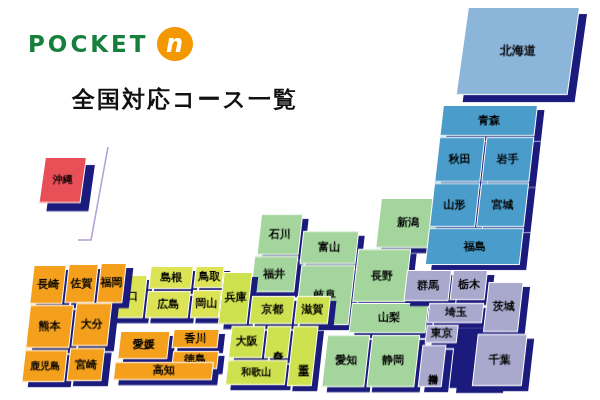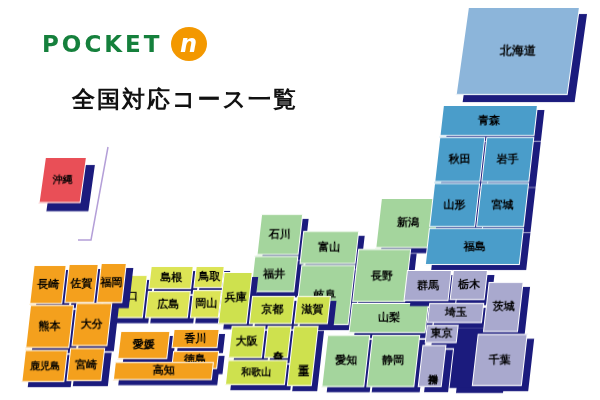--- a/index.html
+++ b/index.html
@@ -6,21 +6,21 @@
   body{
     width:600px;height:400px;position:relative;overflow:hidden;background:#ffffff;
     font-family:"DejaVu Sans","Liberation Sans",sans-serif;
   }
   
   .logo-row{position:absolute;left:18px;top:22px;height:44px;display:flex;align-items:center;white-space:nowrap;}
   .shotnavi{font-family:"Liberation Serif",serif;font-size:33px;font-weight:600;color:#1c1c1c;letter-spacing:1px;display:flex;align-items:center;}
   .golfball{display:inline-block;width:16px;height:16px;border-radius:50%;margin:6px 1px 0 1px;
     background:radial-gradient(circle at 35% 30%,#6b6b6b 0%,#151515 65%);}
   .regmark{font-size:11px;vertical-align:top;position:relative;top:-12px;color:#222;margin-left:2px;}
-  .pocket{font-size:23px;font-weight:800;color:#15803c;letter-spacing:3px;margin-left:24px;}
+  .pocket{font-size:23px;font-weight:800;color:#15803c;letter-spacing:3px;margin-left:10px;}
   .neo{display:flex;align-items:center;margin-left:8px;}
   .neo-circle{width:36px;height:34px;border-radius:50%;background:#f39800;color:#ffffff;
     display:flex;align-items:center;justify-content:center;font-weight:800;font-style:italic;font-size:24px;line-height:1;}
   .neo-eo{color:#f39800;font-weight:800;font-style:italic;font-size:30px;letter-spacing:-1px;margin-left:1px;}
   .subtitle{position:absolute;left:72px;top:84px;font-size:23px;font-weight:800;color:#111;letter-spacing:2px;}
   
   #map{position:absolute;left:0;top:0;width:600px;height:400px;}
   .block{position:absolute;transform-origin:0 0;}
   .cell{position:absolute;box-sizing:border-box;border:1px solid #ffffff;
     display:flex;align-items:center;justify-content:center;overflow:visible;}

